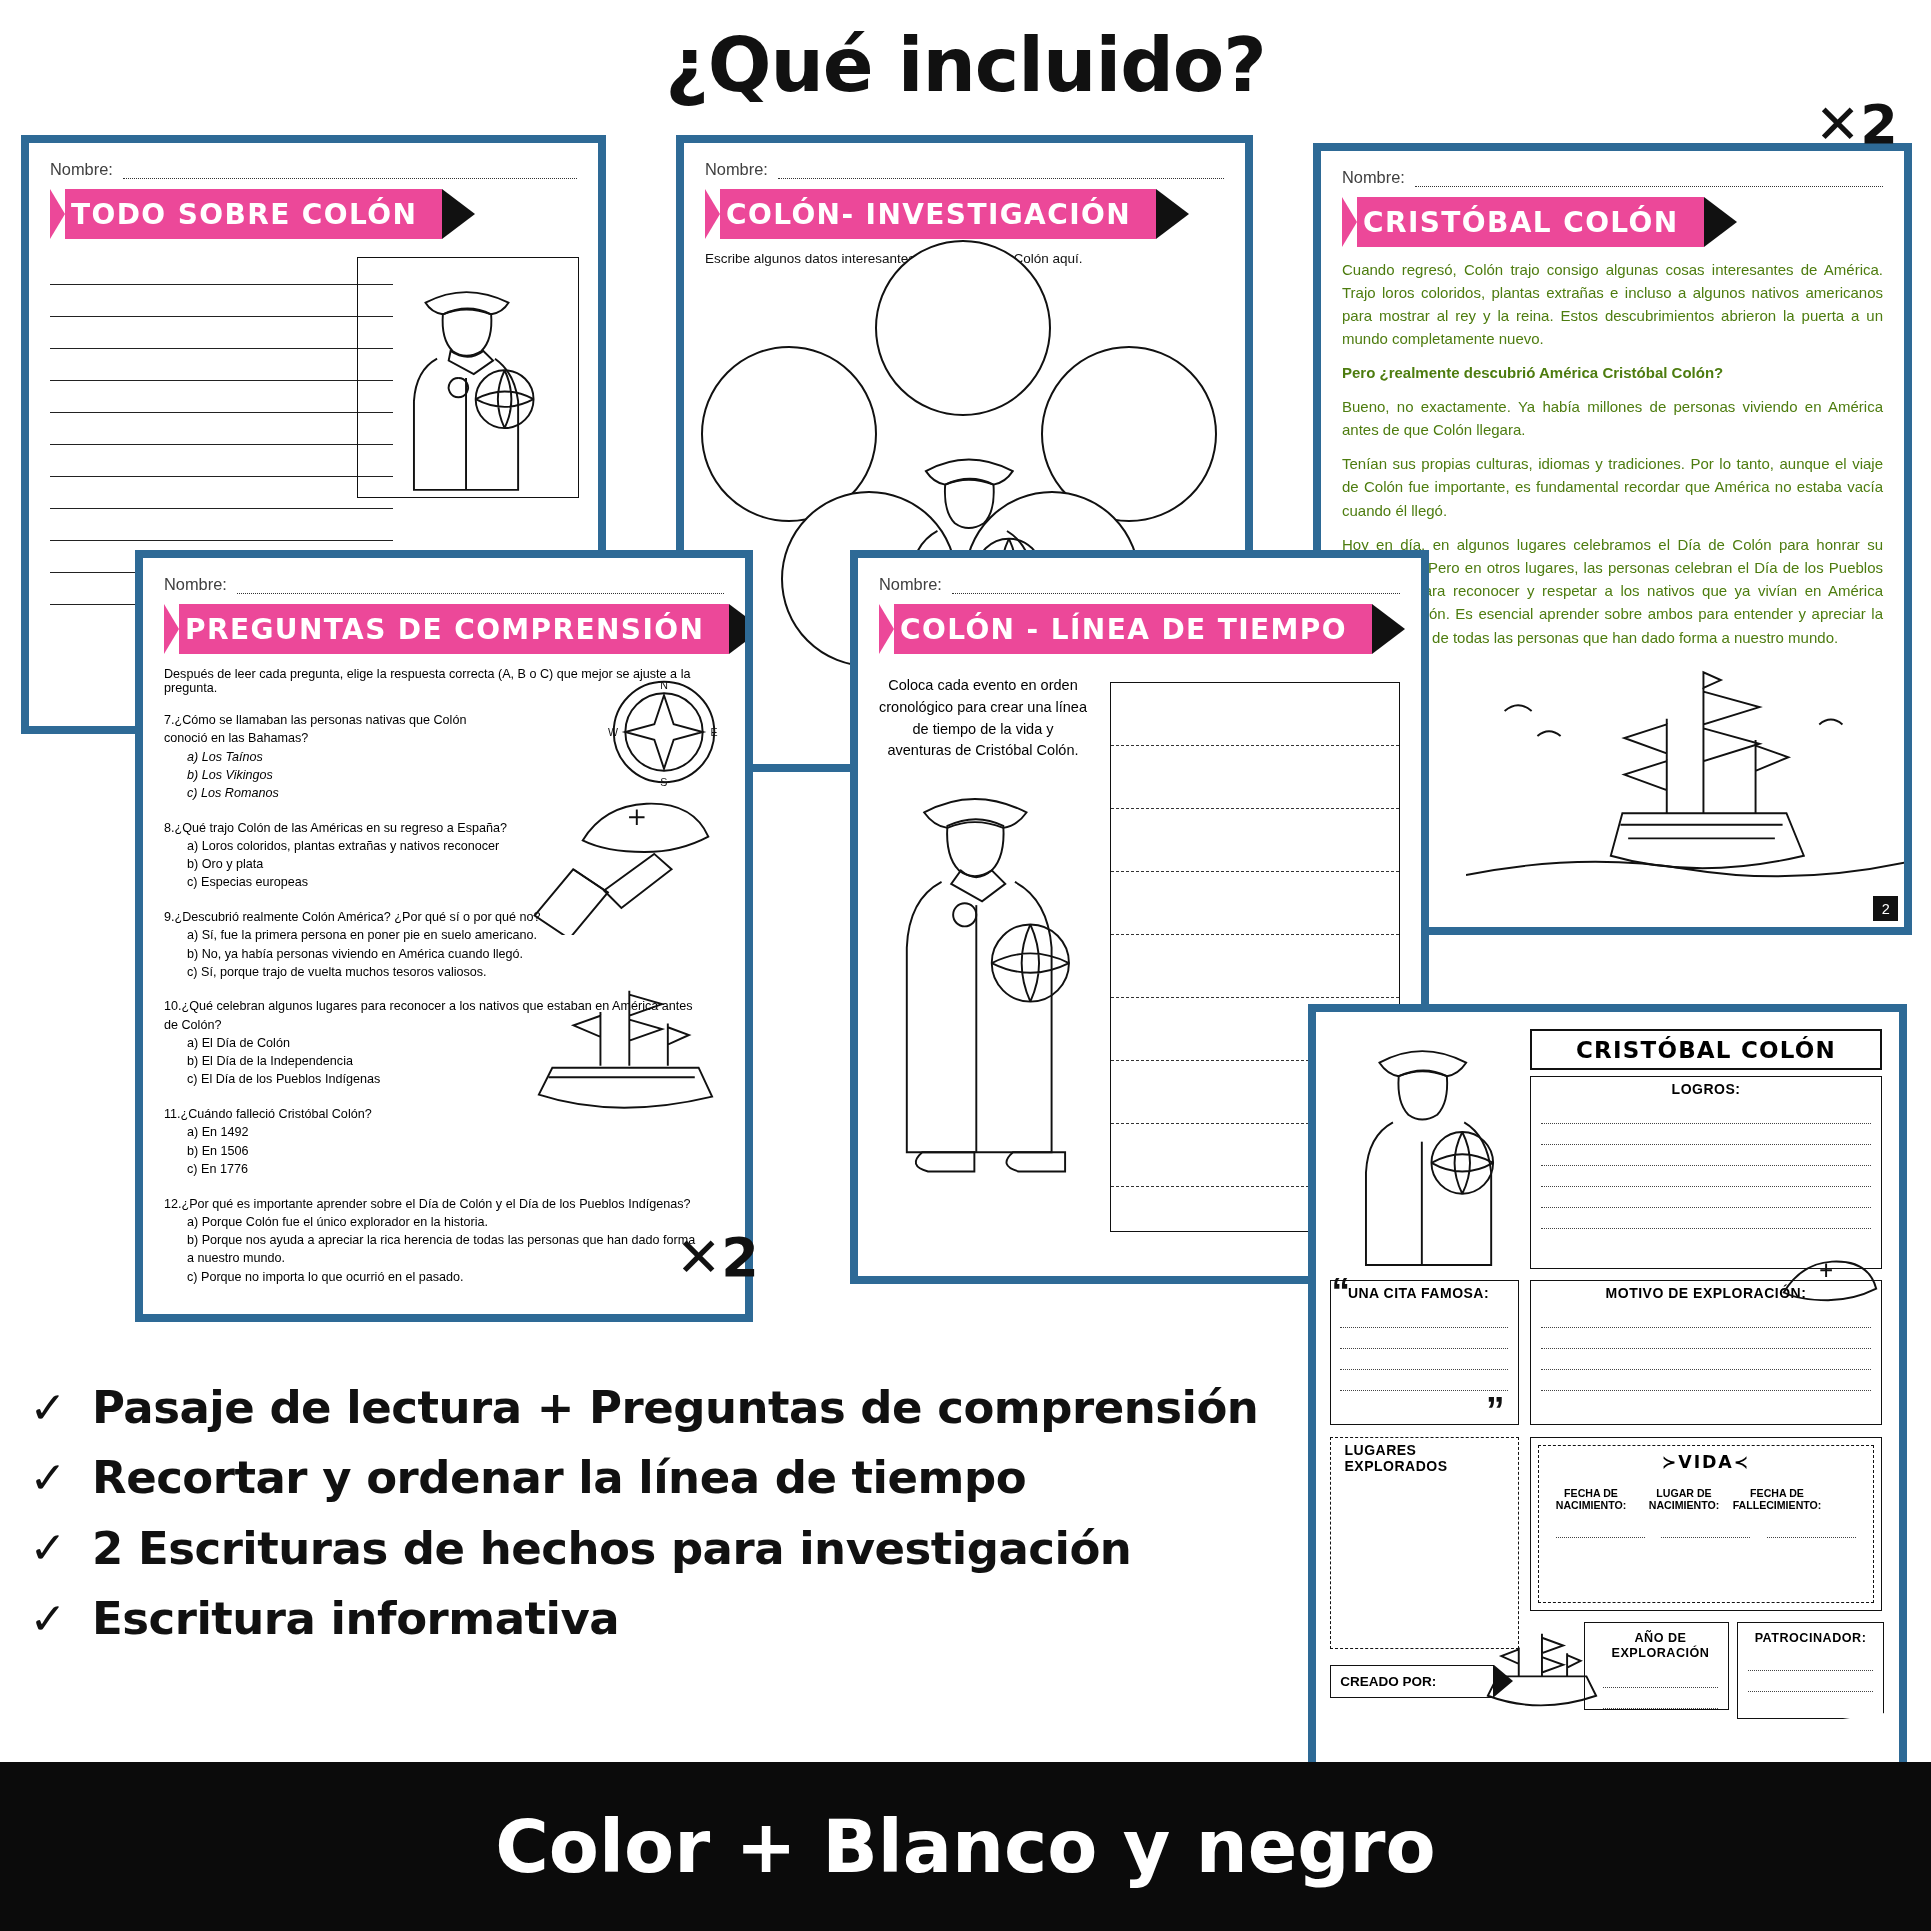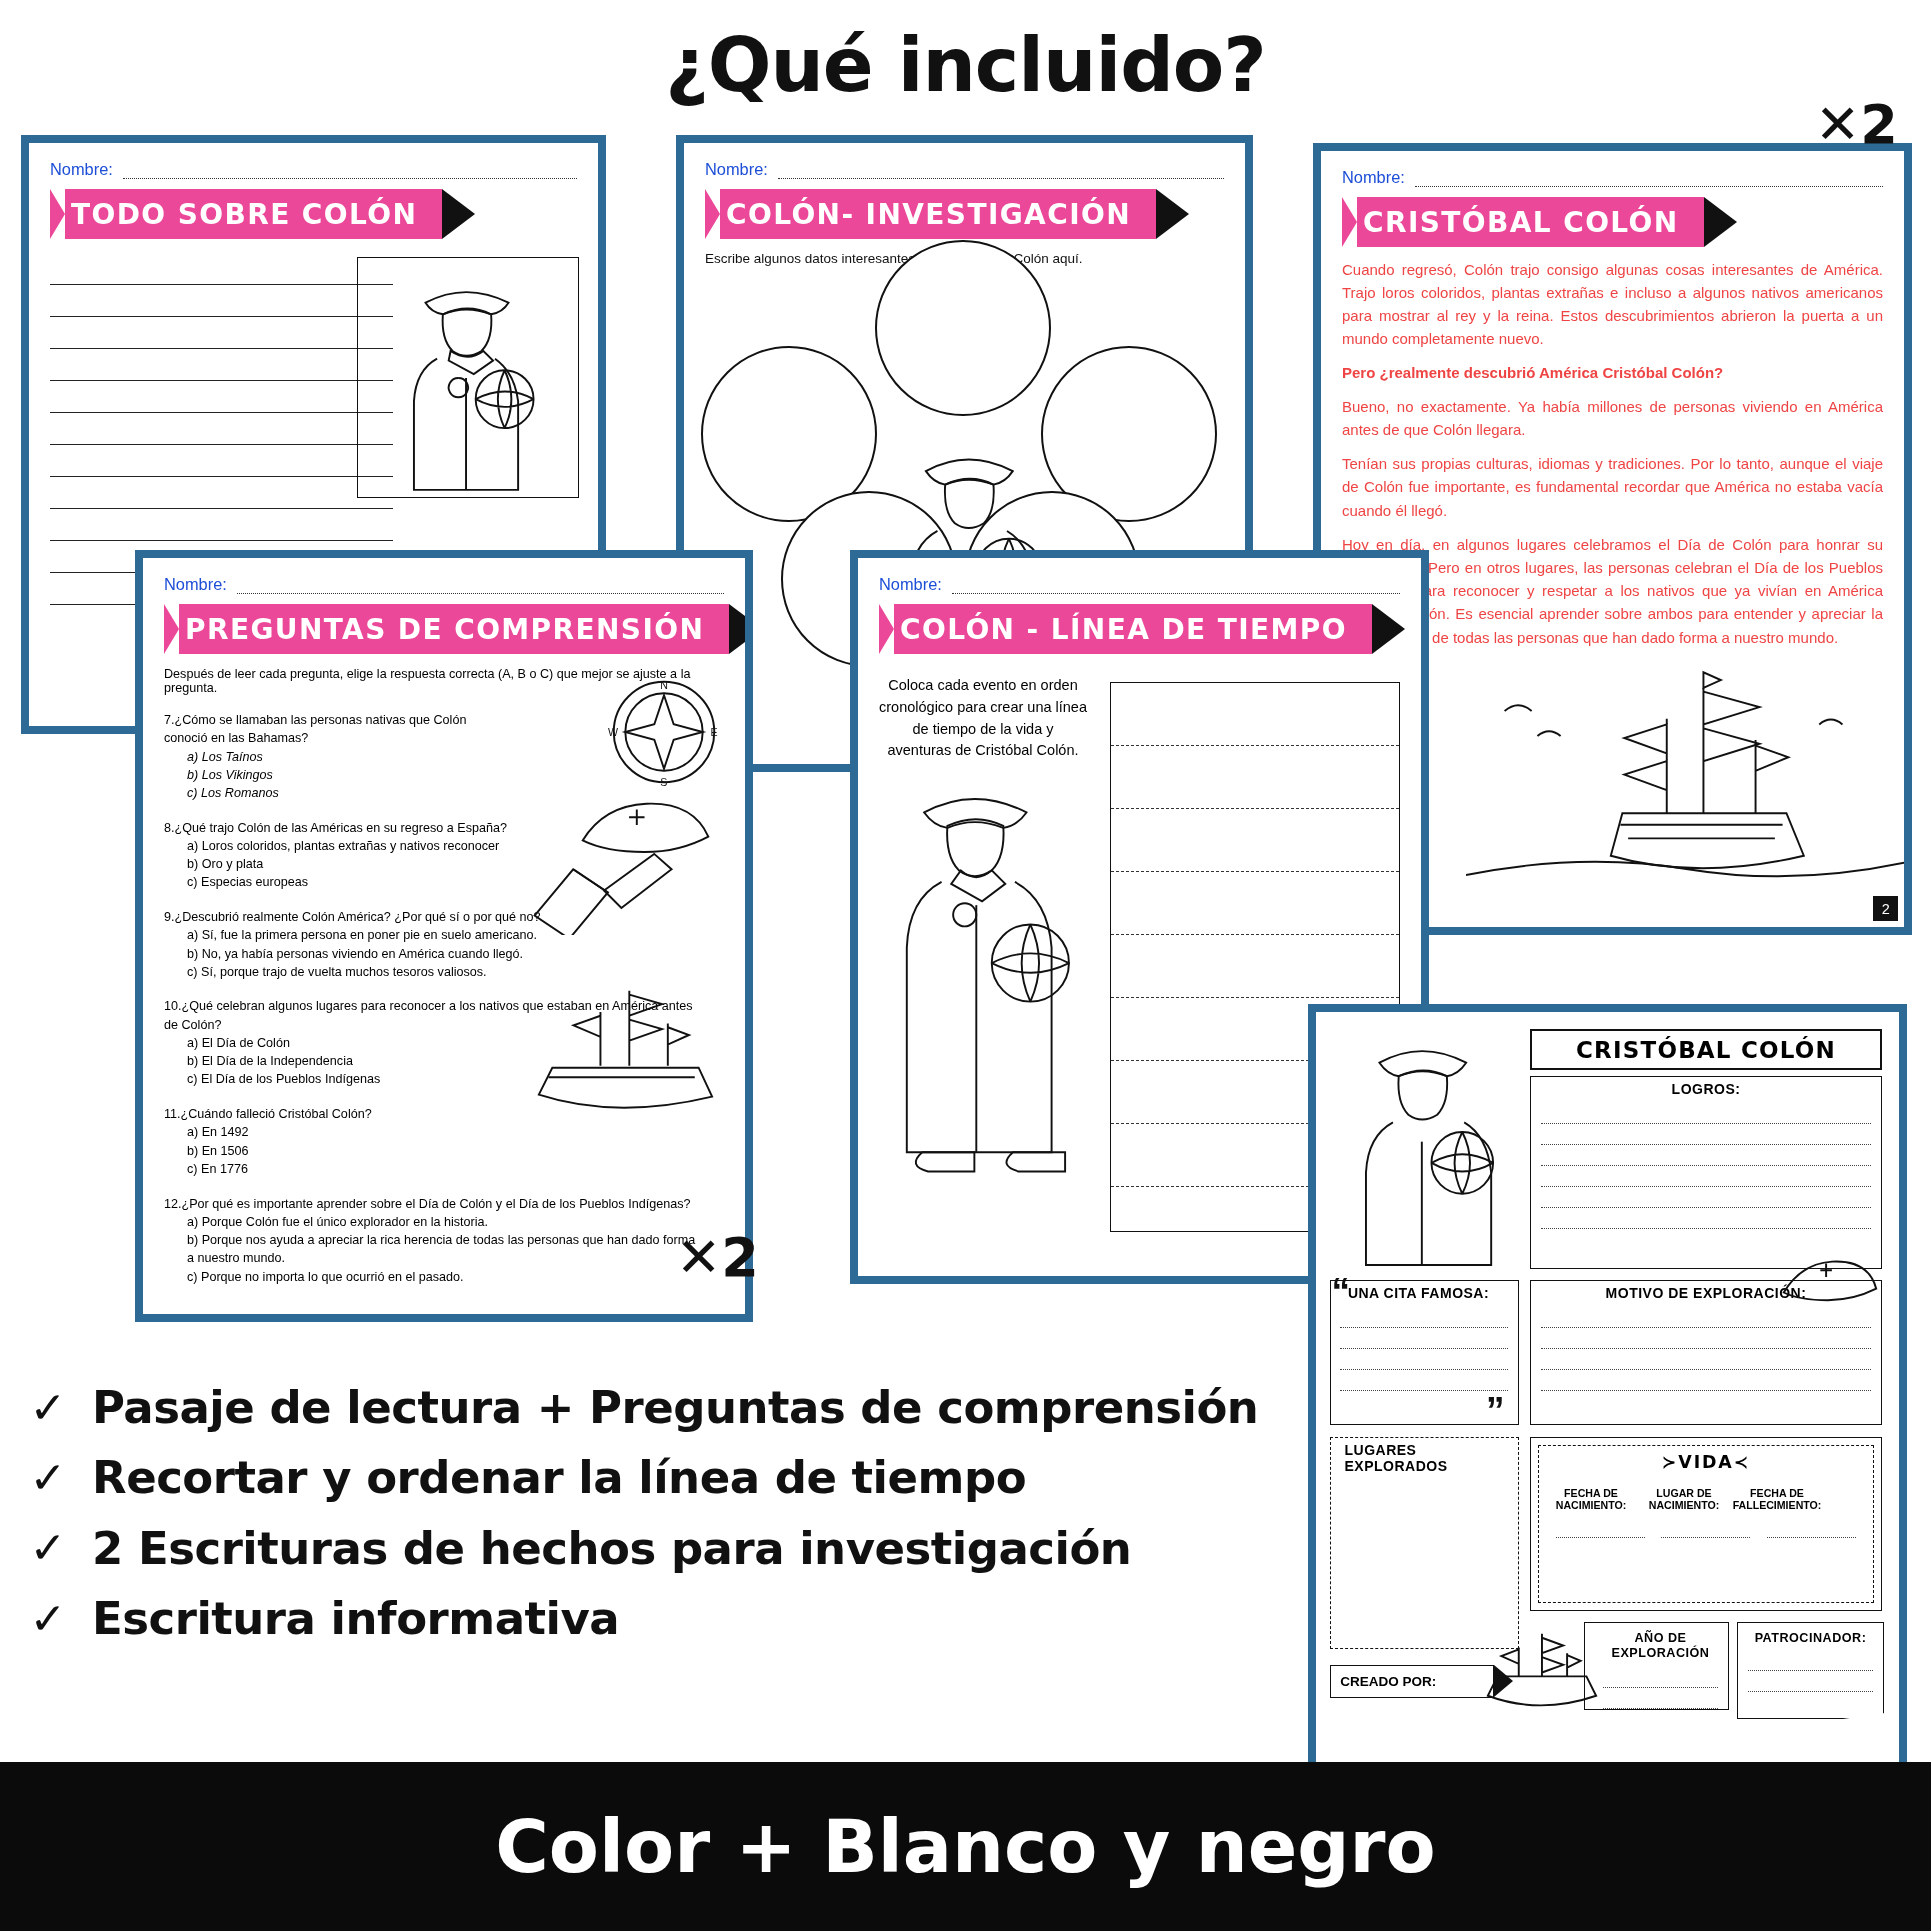--- a/index.html
+++ b/index.html
@@ -23,21 +23,21 @@
   }
   
   .sheet {
     position: absolute;
     background: #ffffff;
     border: 8.7px solid #2e6a96;
     overflow: hidden;
   }
   .sheet-inner { position: absolute; inset: 0; padding: 17.4px 21px; }
   .nombre {
-    font-size: 16.4px; color: #1d4ed8; display: flex; align-items: flex-end; gap: 10px;
+    font-size: 16.4px; color: #404040; display: flex; align-items: flex-end; gap: 10px;
     font-family: "Liberation Sans", sans-serif;
   }
   .nombre .line { flex: 1; border-bottom: 1.4px dotted #333; height: 13.5px; }
   
   .banner {
     margin-top: 9.7px;
     position: relative;
     height: 50px;
     display: flex;
     align-items: center;
@@ -85,21 +85,21 @@
   .circle {
     position: absolute;
     border: 2.3px solid #111;
     border-radius: 50%;
     background: #fff;
   }
 
   
   #sheet3 { left: 1313px; top: 143px; width: 599px; height: 792px; }
   #sheet3 p {
-    font-size: 15px; line-height: 1.55; color: #ef4444;
+    font-size: 15px; line-height: 1.55; color: #4d7c0f;
     margin: 10.6px 0 0 0; text-align: justify;
   }
   #sheet3 p.q { font-weight: bold; }
   .page-num {
     position: absolute; right: 5.8px; bottom: 5.8px;
     width: 25px; height: 25px; background: #111; color: #fff;
     font-size: 14.5px; display: flex; align-items: center; justify-content: center;
   }
 
   

